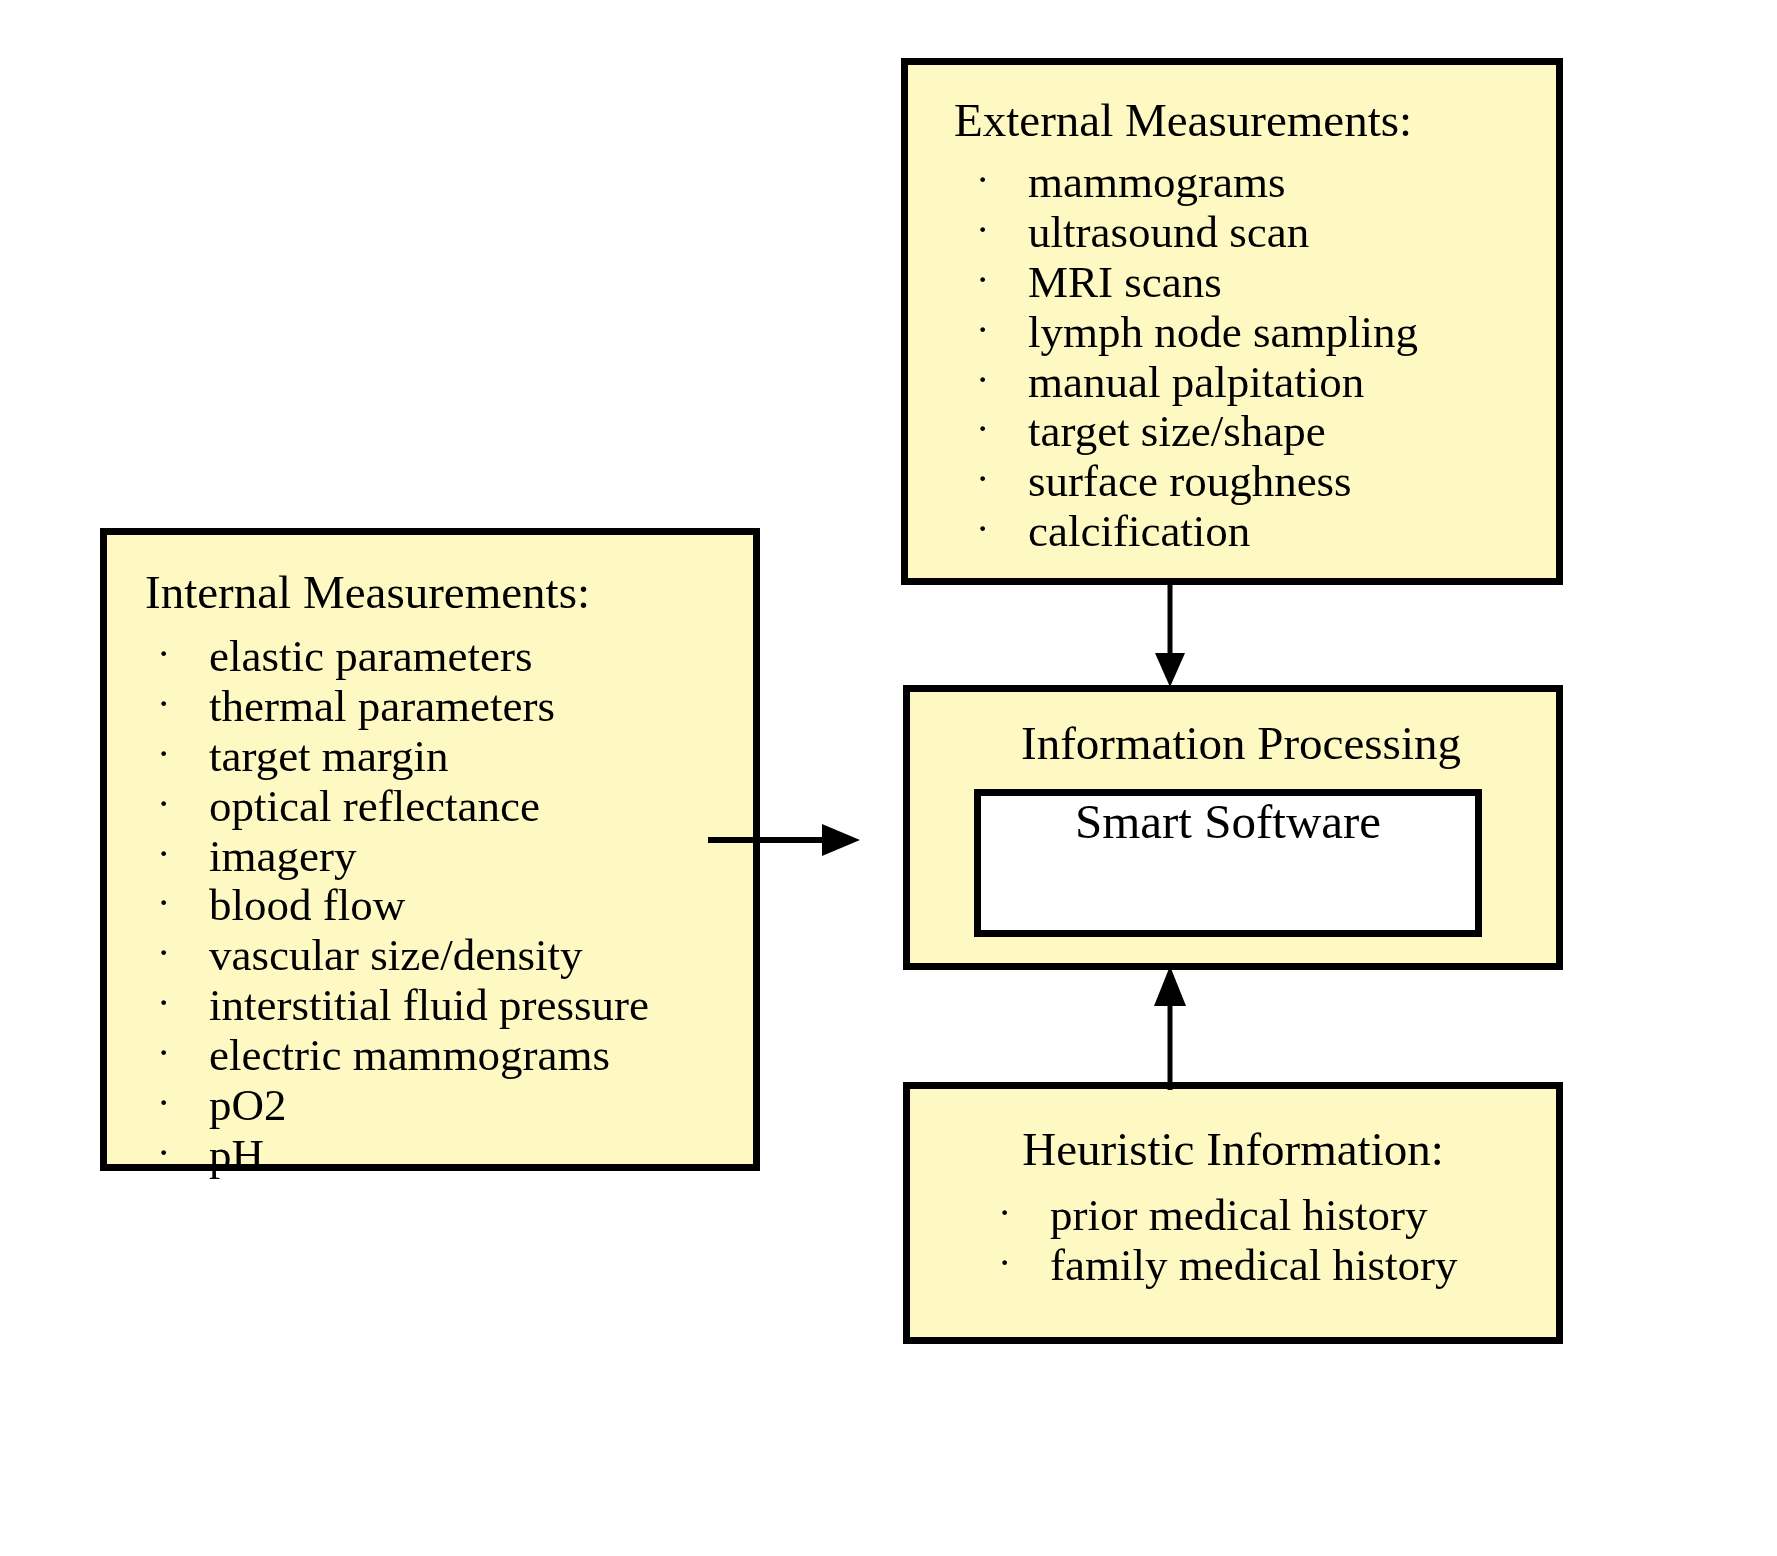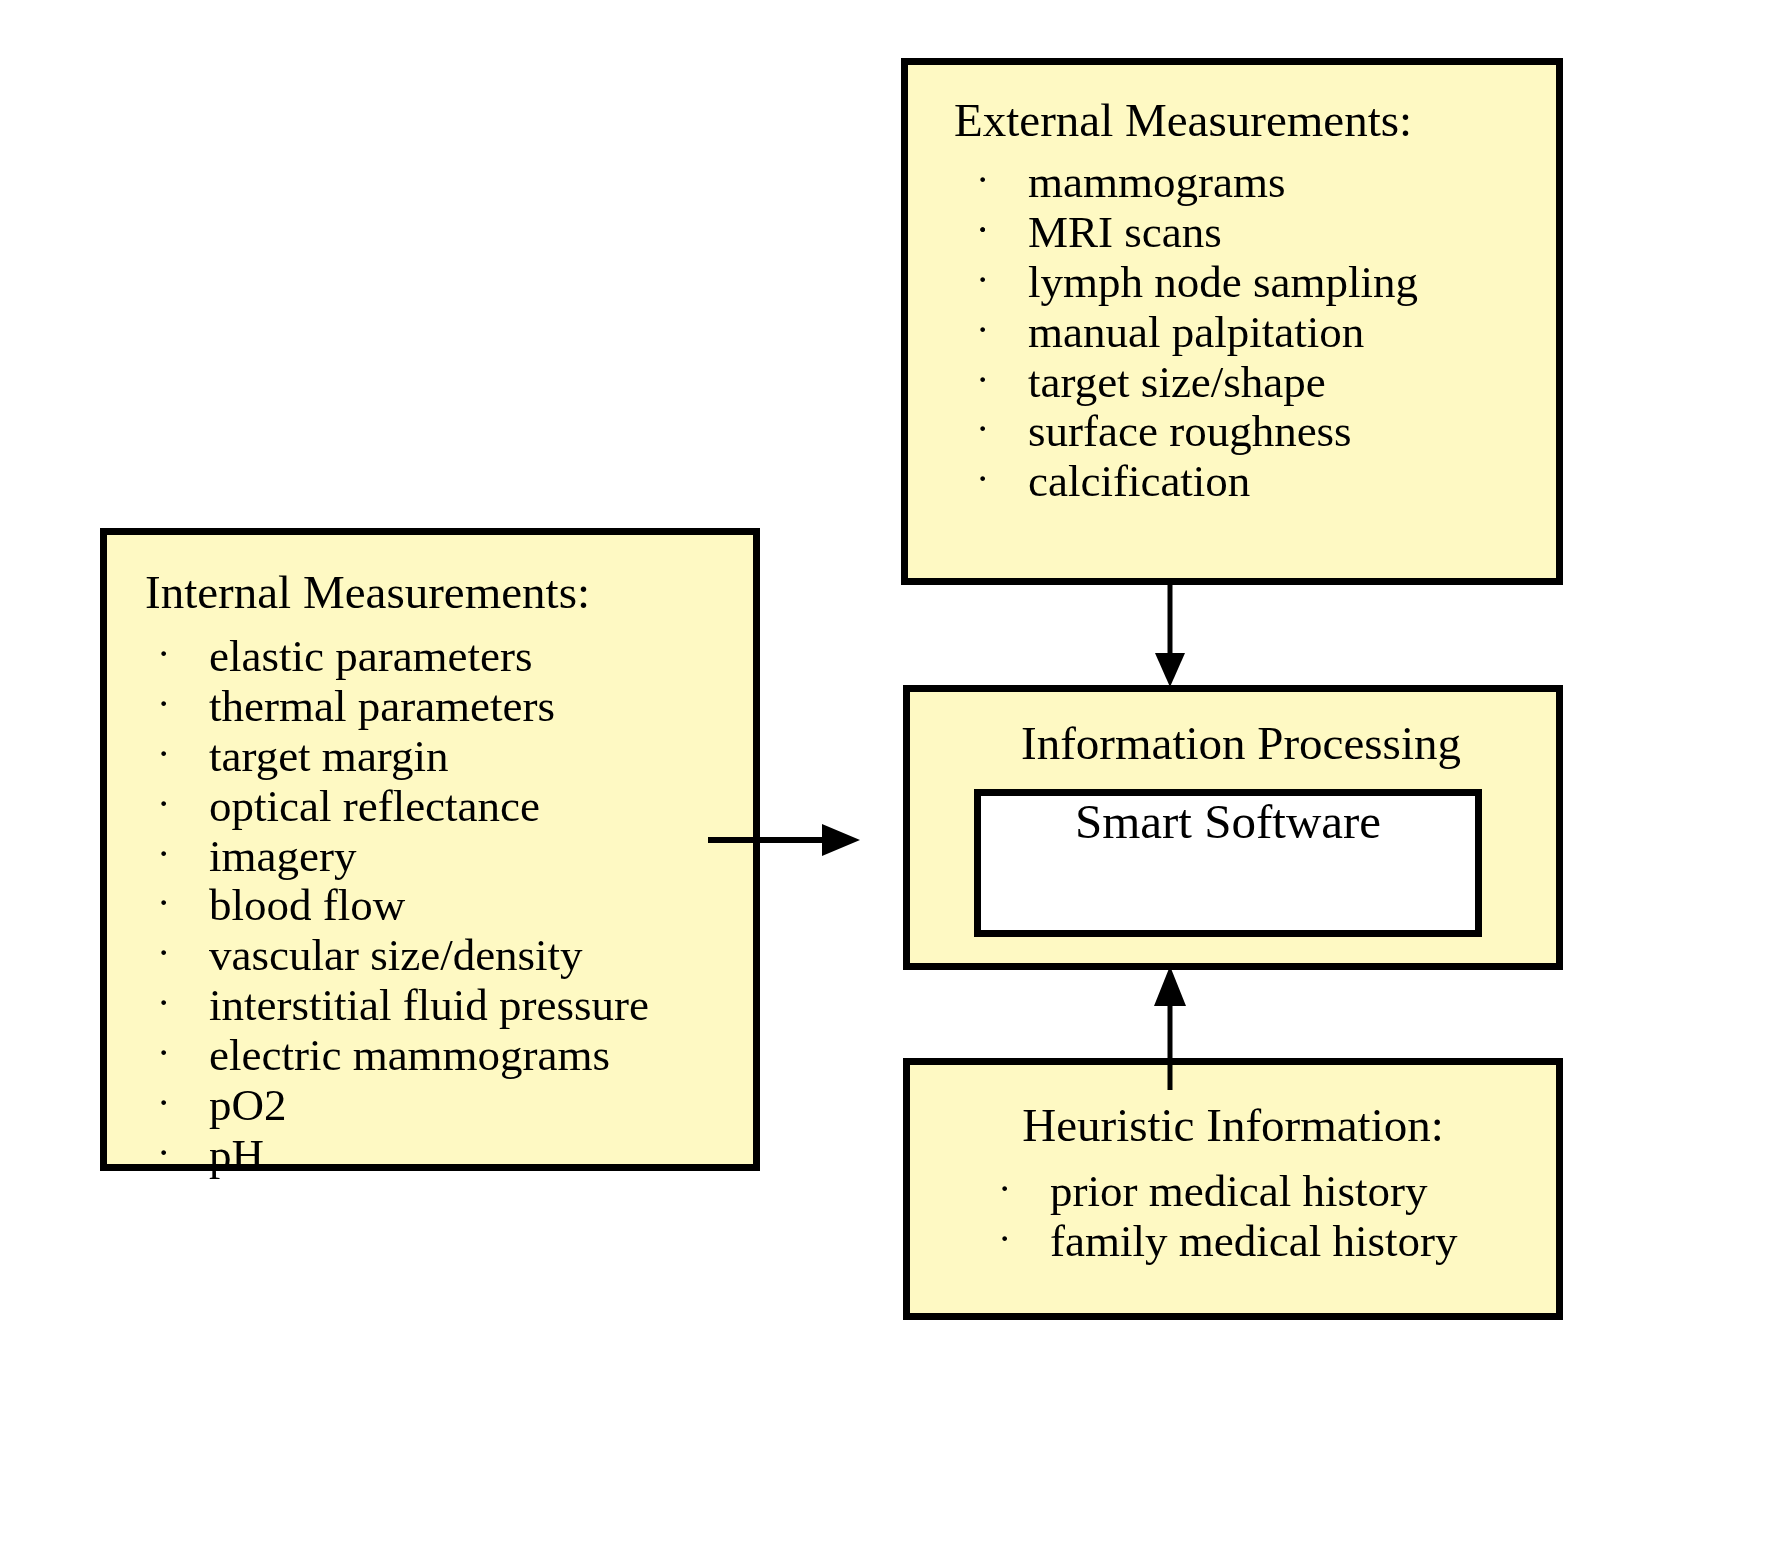--- a/index.html
+++ b/index.html
@@ -118,21 +118,21 @@
   }
   #node-inner-software .inner-label {
     font-size: 49px;
     line-height: 1.05;
     white-space: nowrap;
   }
 
   
   #node-heuristic {
     left: 855px;
-    top: 1058px;
+    top: 1082px;
     width: 660px;
     height: 262px;
   }
   #node-heuristic .node-title {
     text-align: center;
     margin-top: 35px;
   }
   #node-heuristic ul.bullets {
     margin: 16px 0 0 88px;
   }
@@ -148,21 +148,21 @@
 </style>
 </head>
 <body>
 
 <div id="diagram">
 
   <div class="node" id="node-external">
     <div class="node-title">External Measurements:</div>
     <ul class="bullets" id="list-external">
         <li><span class="bullet-dot">·</span><span class="bullet-text">mammograms</span></li>
-        <li><span class="bullet-dot">·</span></li>
+        <li><span class="bullet-dot">·</span><span class="bullet-text">ultrasound scan</span></li>
         <li><span class="bullet-dot">·</span><span class="bullet-text">MRI scans</span></li>
         <li><span class="bullet-dot">·</span><span class="bullet-text">lymph node sampling</span></li>
         <li><span class="bullet-dot">·</span><span class="bullet-text">manual palpitation</span></li>
         <li><span class="bullet-dot">·</span><span class="bullet-text">target size/shape</span></li>
         <li><span class="bullet-dot">·</span><span class="bullet-text">surface roughness</span></li>
         <li><span class="bullet-dot">·</span><span class="bullet-text">calcification</span></li>
       </ul>
   </div>
 
   <div class="node" id="node-internal">

